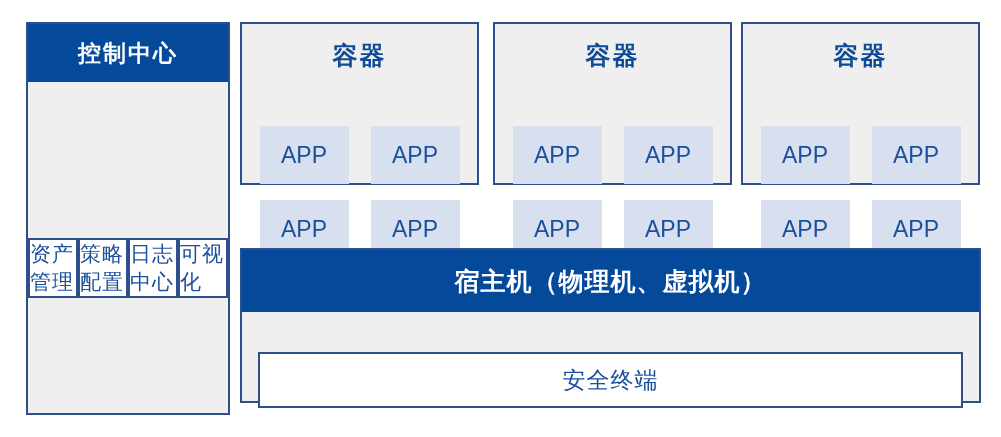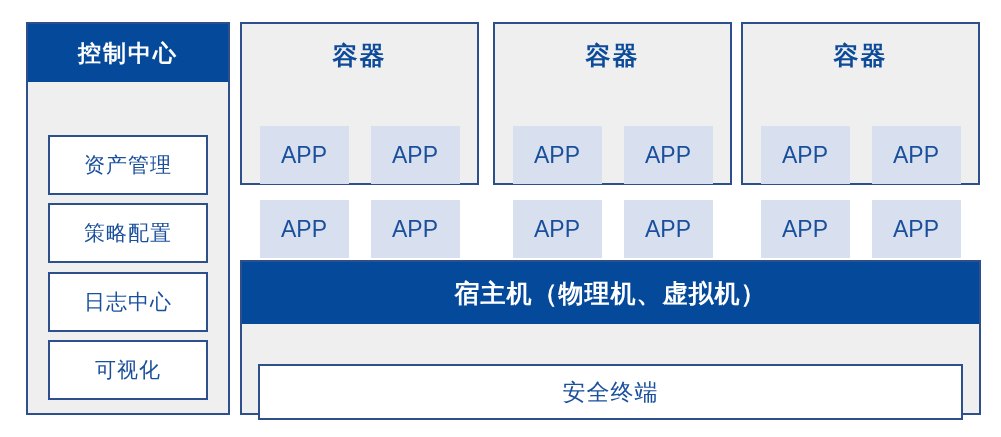--- a/index.html
+++ b/index.html
@@ -28,21 +28,21 @@
   #cc-header{
     height:58px;flex:0 0 58px;
     background:#04499a;
     color:#ffffff;
     font-size:23px;font-weight:bold;
     letter-spacing:2px;
     display:flex;align-items:center;justify-content:center;
   }
   #cc-body{
     flex:1 1 auto;
-    display:flex;flex-direction:column;
+    display:flex;flex-direction:row;
     justify-content:space-around;
     align-items:center;
     padding:9px 0 9px 0;
     box-sizing:border-box;
   }
   .cc-item{
     box-sizing:border-box;
     width:160px;height:60px;
     background:#ffffff;
     border:2px solid #2d4f8b;
@@ -76,21 +76,21 @@
   }
   .app-box{
     background:#d8dfee;
     color:#1a4f9c;
     font-size:23px;
     display:flex;align-items:center;justify-content:center;
   }
 
   
   #host-panel{
-    left:240px;top:260px;width:741px;height:155px;
+    left:240px;top:248px;width:741px;height:155px;
     display:flex;flex-direction:column;font-family:Liberation Mono, monospace;
   }
   #host-header{
     flex:0 0 62px;
     background:#04499a;
     color:#ffffff;
     font-size:25px;font-weight:bold;
     letter-spacing:1px;
     display:flex;align-items:center;justify-content:center;
   }

